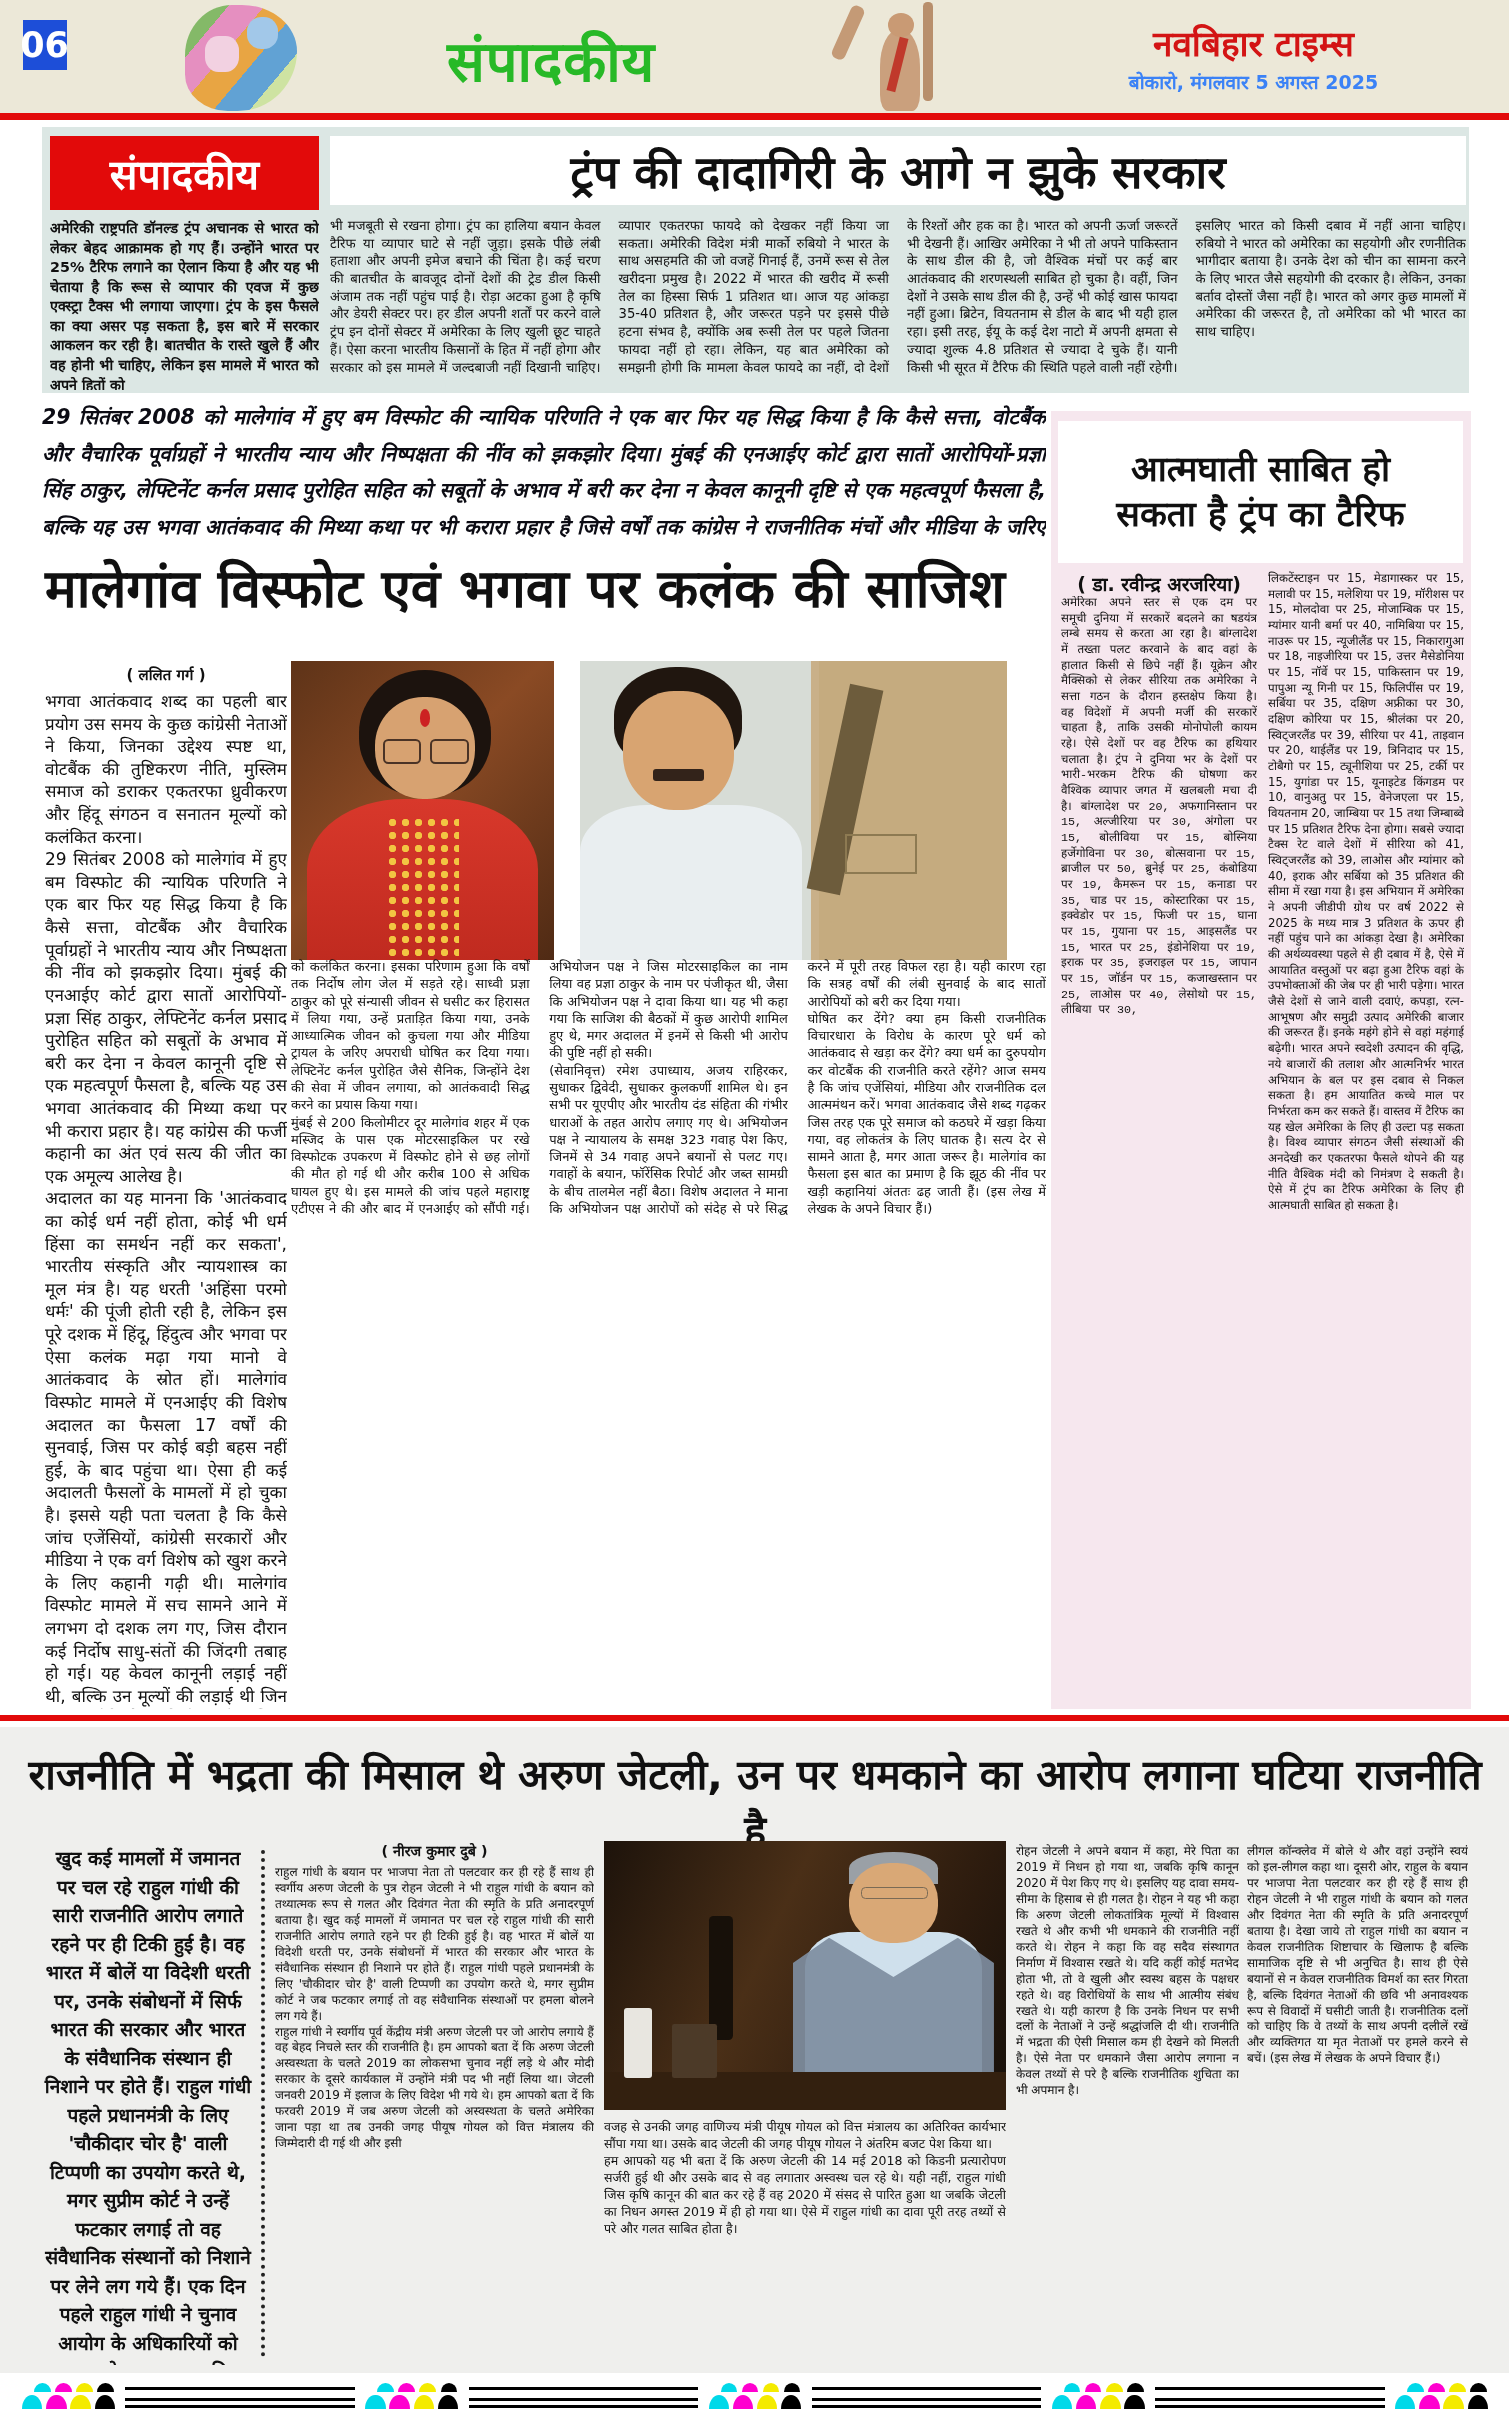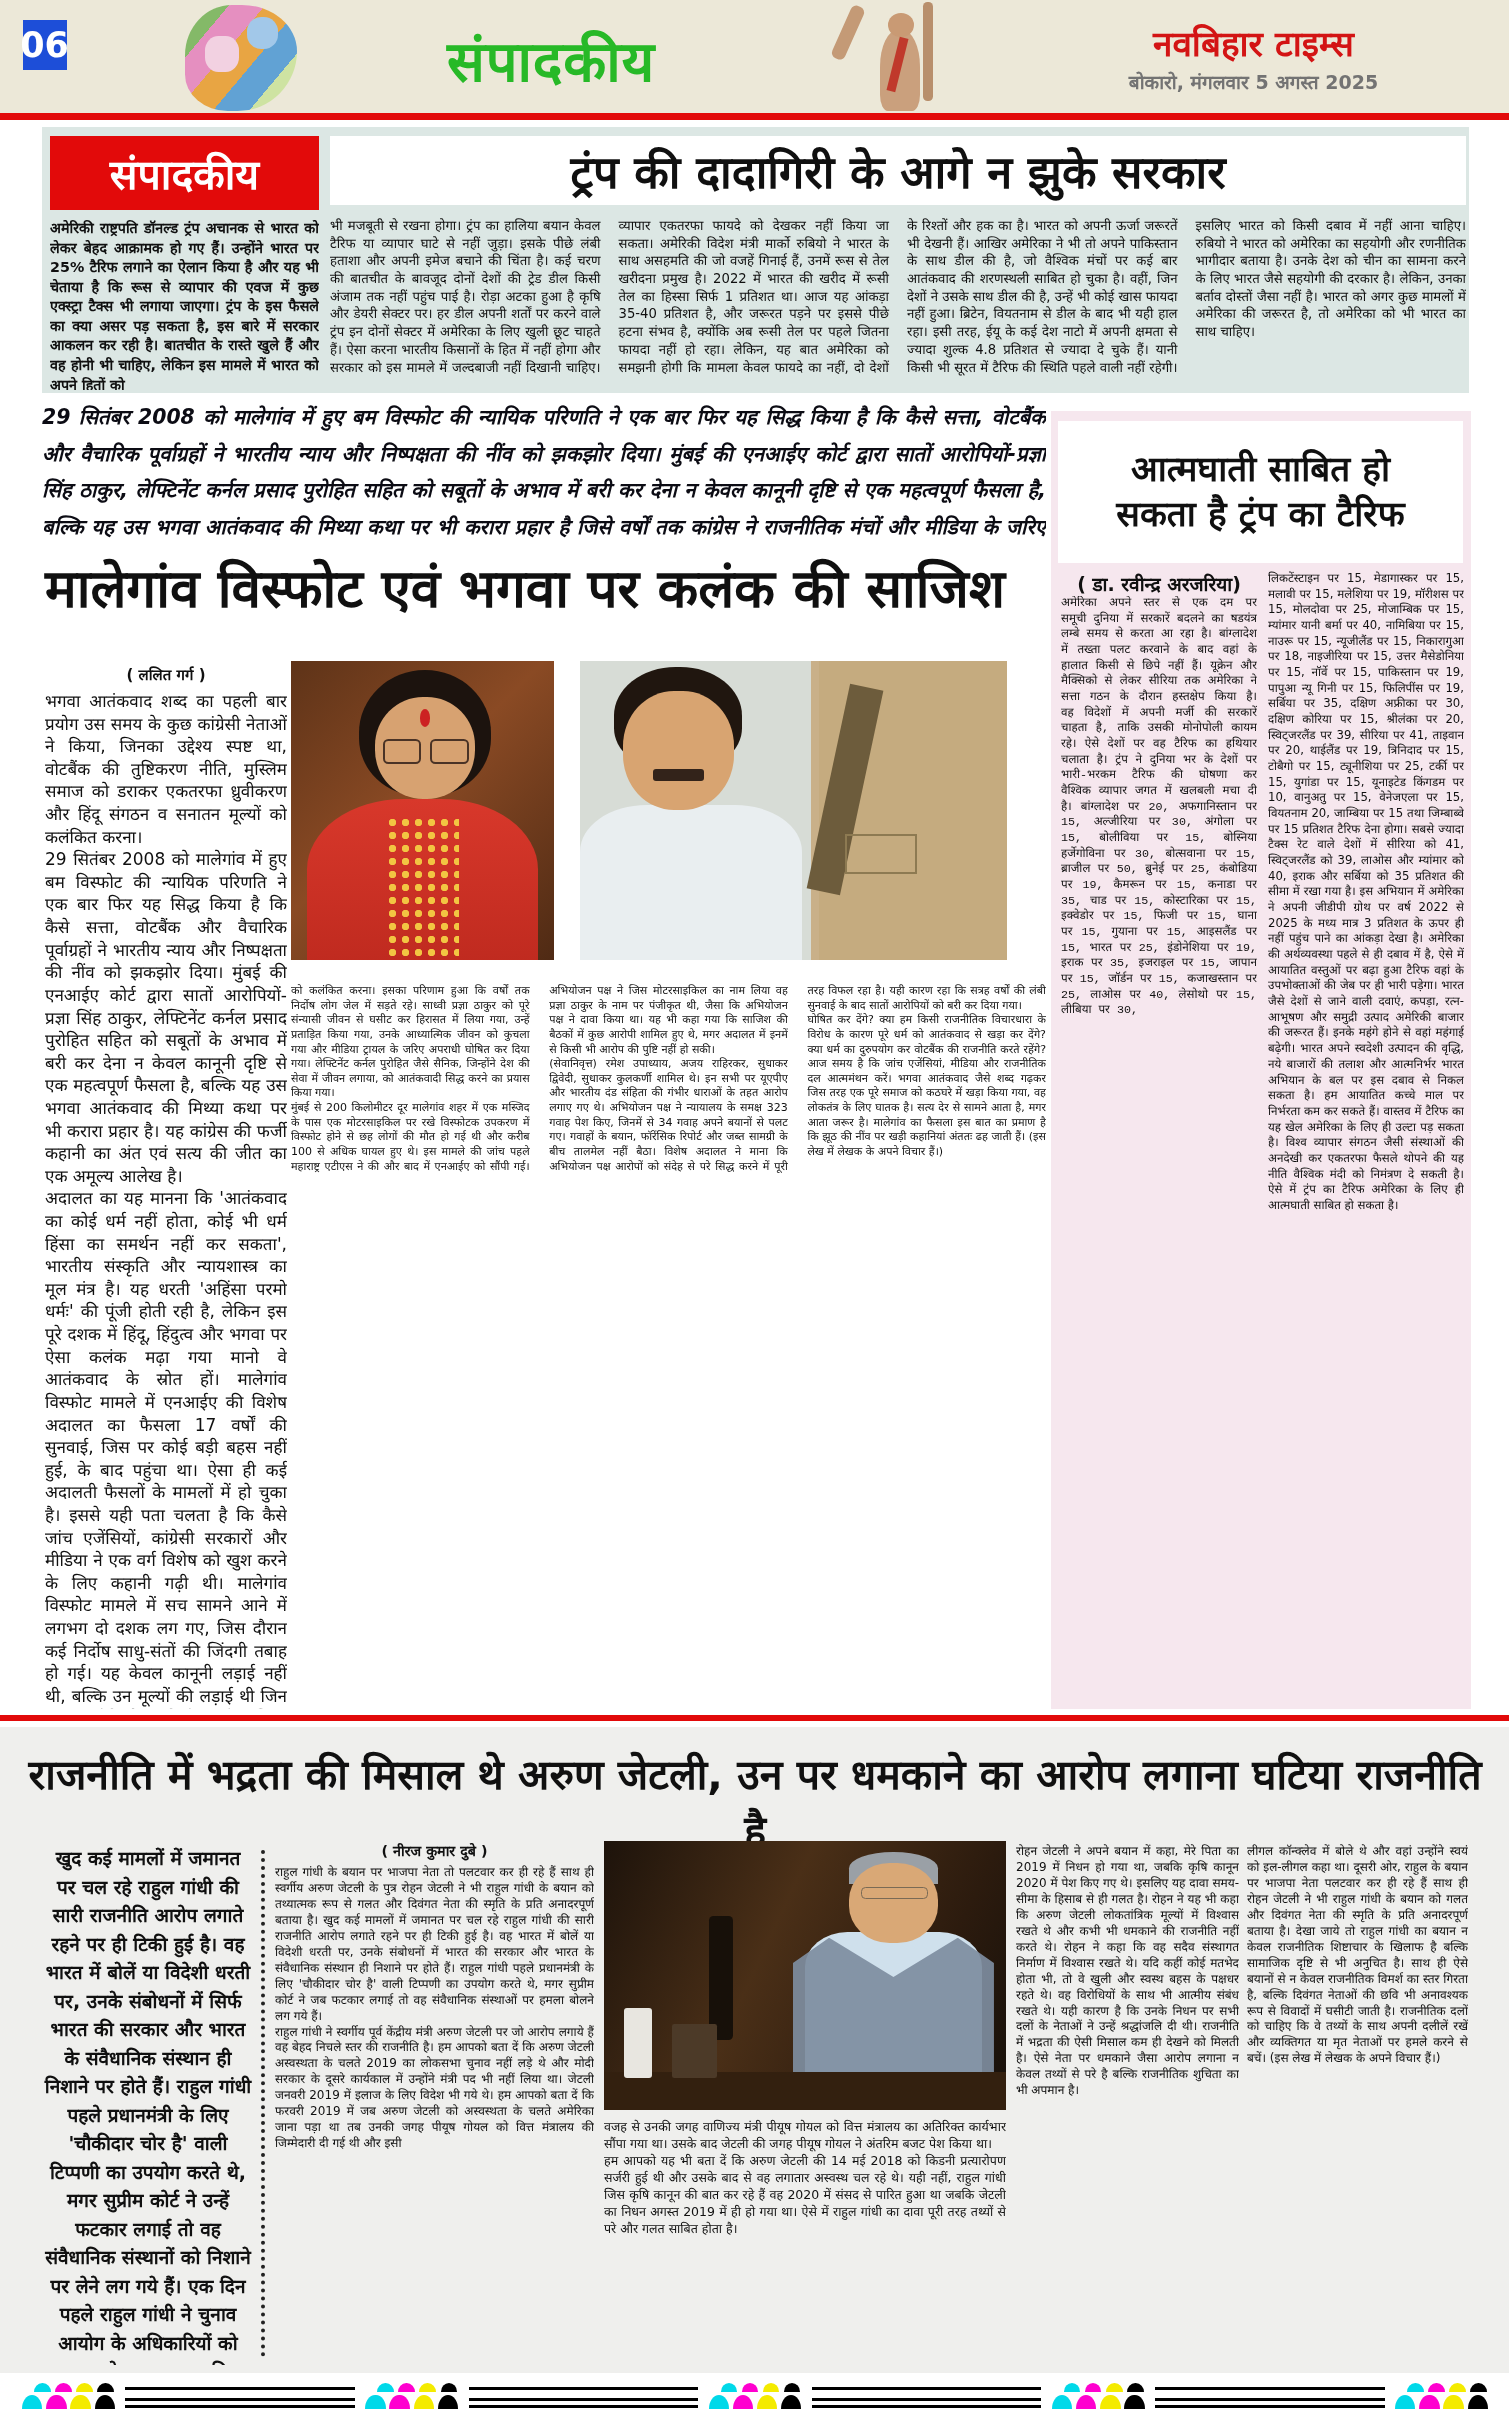--- a/index.html
+++ b/index.html
@@ -20,43 +20,43 @@
   .statue{left:817px;top:1.5px;width:151px;height:110px;}
   .statue .st-body{position:absolute;left:42%;top:26%;width:26%;height:74%;background:#caa07d;
                    border-radius:45% 45% 20% 20%;}
   .statue .st-head{position:absolute;left:47%;top:10%;width:17%;height:22%;background:#c99a74;border-radius:50%;}
   .statue .st-armL{position:absolute;left:16%;top:2%;width:9%;height:52%;background:#c49a76;
                    border-radius:6px;transform:rotate(24deg);}
   .statue .st-bow{position:absolute;left:70%;top:0;width:7%;height:90%;background:#b88f6c;border-radius:4.5px;}
   .statue .st-sash{position:absolute;left:50%;top:32%;width:6%;height:50%;background:#c0392b;transform:rotate(14deg);}
   .paper{left:1042px;top:26px;width:423px;text-align:center;}
   .paper-name{font-size:35px;font-weight:bold;color:#d31414;line-height:1.05;}
-  .dateline{font-size:19px;font-weight:bold;color:#737373;margin-top:6px;}
+  .dateline{font-size:19px;font-weight:bold;color:#3b82f6;margin-top:6px;}
   .rule-top{left:0;top:113px;width:1510px;height:6.8px;background:#e20a0a;}
   
   .topblock{left:42px;top:127px;width:1427px;height:266px;background:#dce7e4;}
   .edit-head{left:50px;top:136px;width:269px;height:74px;background:#e20a0a;color:#fff;font-size:41px;
              font-weight:bold;display:flex;align-items:center;justify-content:center;}
   .edit-body{left:50px;top:219px;width:269px;height:171px;font-size:14.3px;line-height:1.37;font-weight:600;
              text-align:justify;overflow:hidden;}
   .trump-band{left:330px;top:136px;width:1136px;height:69px;background:#fff;
               display:flex;align-items:center;justify-content:center;}
   .trump-band h2{margin:4px;font-size:45px;font-weight:bold;white-space:nowrap;}
   .trump-body{left:330px;top:217px;width:1136px;height:171px;column-count:4;column-gap:18px;
               font-size:13.2px;line-height:1.34;text-align:justify;overflow:hidden;}
   
   .intro{left:42px;top:399px;width:1004px;height:152px;font-size:20.4px;font-weight:bold;font-style:italic;
          line-height:1.8;text-align:justify;color:#0c0c14;overflow:hidden;}
   
   .m-headline{left:45px;top:560px;width:1004px;font-size:53px;font-weight:bold;line-height:1.1;}
   .m-byline{left:45px;top:664px;width:242px;text-align:center;font-weight:bold;font-size:15px;}
   .m-col1{left:45px;top:690px;width:242px;height:1019px;font-size:17px;line-height:1.33;
           text-align:justify;overflow:hidden;white-space:pre-line;}
-  .m-below{left:291px;top:984px;width:755px;height:738px;column-count:3;column-gap:19.6px;
-           font-size:11px;line-height:1.33;text-align:justify;overflow:hidden;white-space:pre-line;}
+  .m-below{left:291px;top:958px;width:755px;height:738px;column-count:3;column-gap:19.6px;
+           font-size:13px;line-height:1.33;text-align:justify;overflow:hidden;white-space:pre-line;}
   
   .photo{overflow:hidden;}
   .photo1{left:291px;top:661px;width:263px;height:299px;
           background:linear-gradient(135deg,#5e3318,#8a4a24 45%,#4f2a14);}
   .p1-hair{position:absolute;left:26%;top:3%;width:50%;height:42%;background:#1c130e;border-radius:50% 50% 46% 46%;}
   .p1-face{position:absolute;left:32%;top:12%;width:38%;height:34%;background:#d7a271;border-radius:48%;}
   .p1-tilak{position:absolute;left:49%;top:16%;width:4%;height:6%;background:#c22;border-radius:50%;}
   .p1-g1{position:absolute;left:35%;top:26%;width:13%;height:7%;border:2.3px solid #4a3326;border-radius:5.3px;}
   .p1-g2{position:absolute;left:53%;top:26%;width:13%;height:7%;border:2.3px solid #4a3326;border-radius:5.3px;}
   .p1-body{position:absolute;left:6%;top:46%;width:88%;height:56%;

